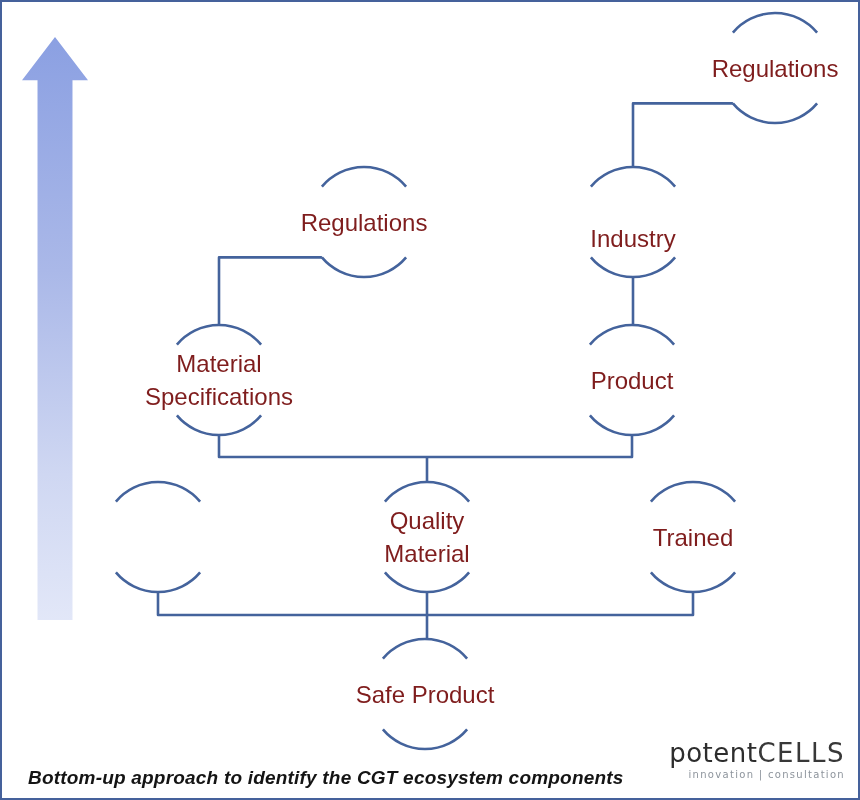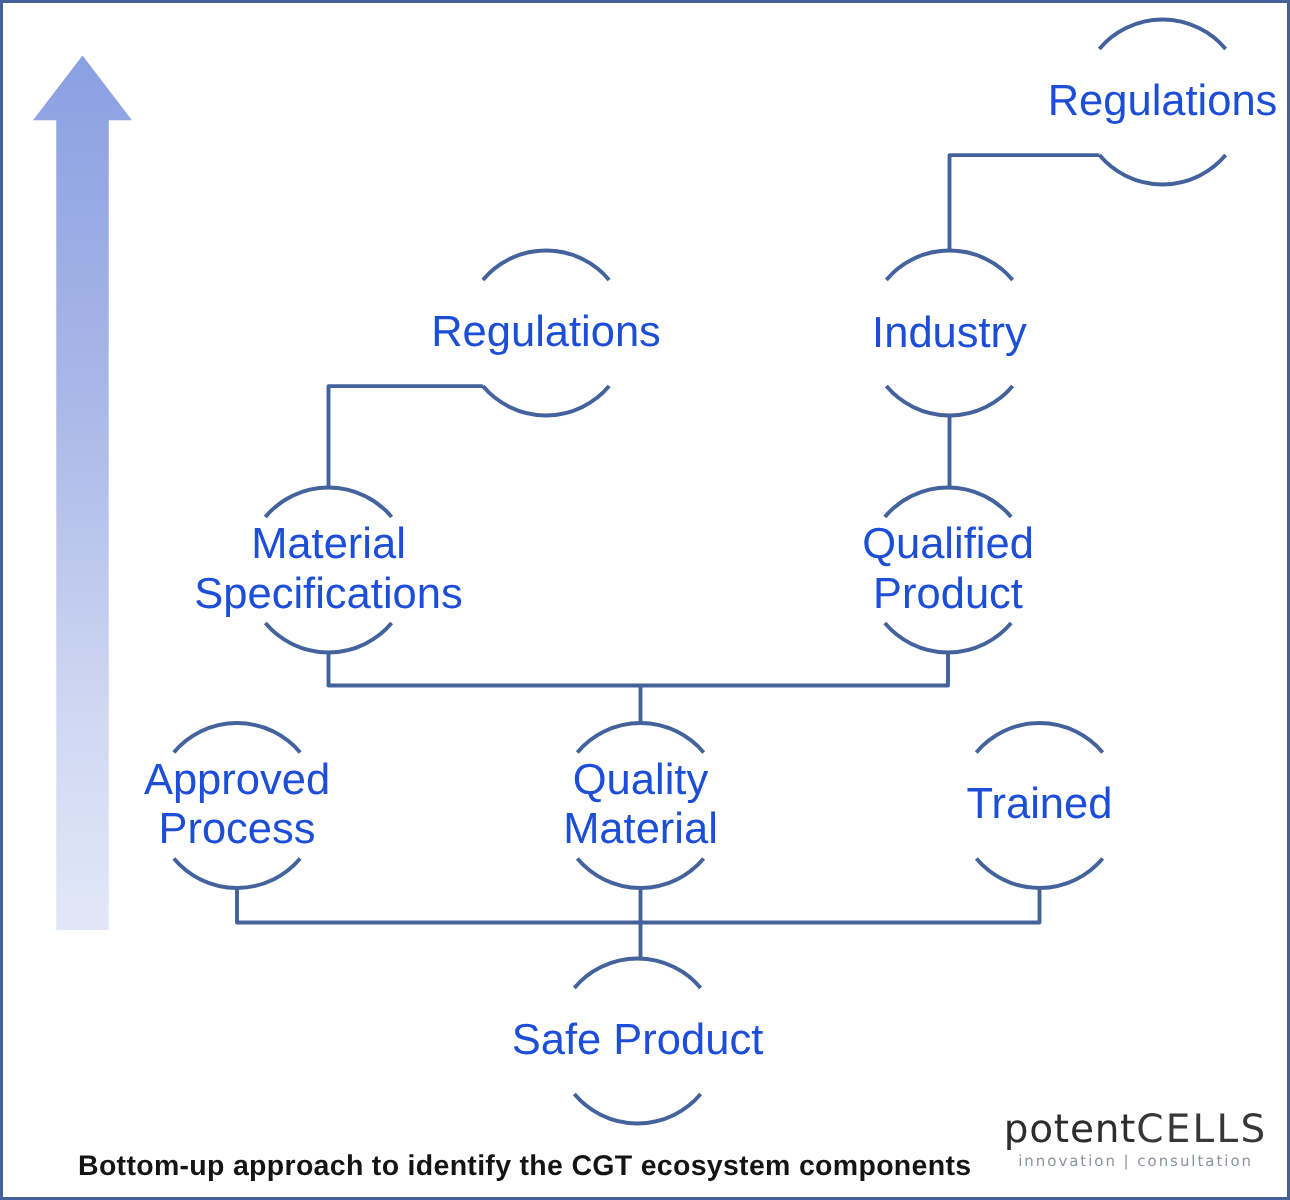--- a/index.html
+++ b/index.html
@@ -35,41 +35,41 @@
   svg.diagram-lines path {
     fill: none;
     stroke: #44639c;
     stroke-width: 2.6;
     stroke-linejoin: round;
   }
   .node-label {
     position: absolute;
     transform: translate(-50%, -50%);
     text-align: center;
-    font-size: 29px;
+    font-size: 24px;
     line-height: 33px;
-    color: #1d4ed8;
+    color: #7f1d1d;
     white-space: nowrap;
   }
   .node-label span { display: block; }
   .caption {
     position: absolute;
     left: 26px;
     bottom: 9px;
     font-size: 19px;
+    font-style: italic;
     font-weight: bold;
     color: #141414;
     letter-spacing: 0.2px;
-    margin-left: 24px;
   }
   .logo {
     position: absolute;
     right: 13px;
     bottom: 18px;
-    text-align: center;
+    text-align: right;
     font-family: "DejaVu Sans", sans-serif;
   }
   .logo .brand {
     font-size: 26px;
     line-height: 28px;
     color: #2d2d2d;
     letter-spacing: 0.5px;
   }
   .logo .brand .b2 {
     letter-spacing: 1.5px;
@@ -133,37 +133,32 @@
     </g>
     <g>
       <path d="M 382.9 658.6 A 55 55 0 0 1 467.1 658.6"></path>
       <path d="M 382.9 729.4 A 55 55 0 0 0 467.1 729.4"></path>
     </g>
   </svg>
 
   <div class="node-label" style="left:773px; top:66px">
     <span>Regulations</span>
   </div>
-  <div class="node-label" style="left:631px; top:221px">
+  <div class="node-label" style="left:631px; top:236px">
     <span>Industry</span>
   </div>
   <div class="node-label" style="left:362px; top:220px">
     <span>Regulations</span>
   </div>
   <div class="node-label" style="left:217px; top:378px">
     <span>Material</span>
     <span>Specifications</span>
   </div>
   <div class="node-label" style="left:630px; top:378px">
-    <span>Qualified</span>
     <span>Product</span>
-  </div>
-  <div class="node-label" style="left:156px; top:535px">
-    <span>Approved</span>
-    <span>Process</span>
   </div>
   <div class="node-label" style="left:425px; top:535px">
     <span>Quality</span>
     <span>Material</span>
   </div>
   <div class="node-label" style="left:691px; top:535px">
     <span>Trained</span>
   </div>
   <div class="node-label" style="left:423px; top:692px">
     <span>Safe Product</span>

